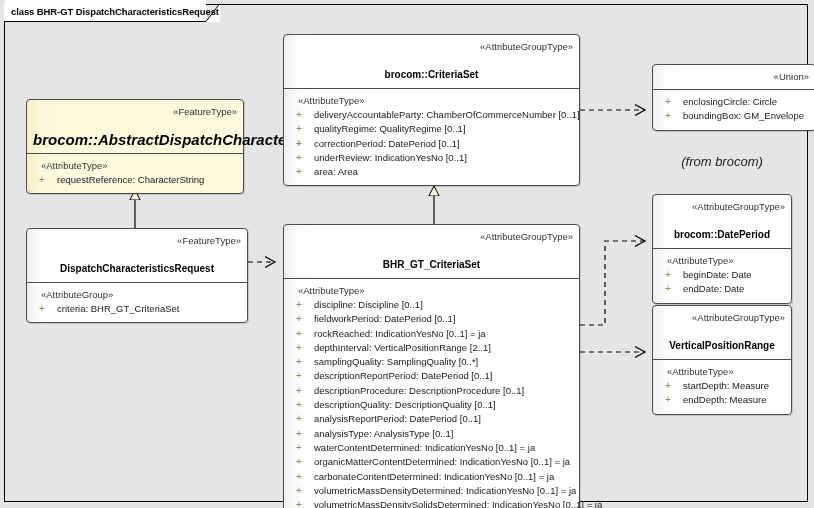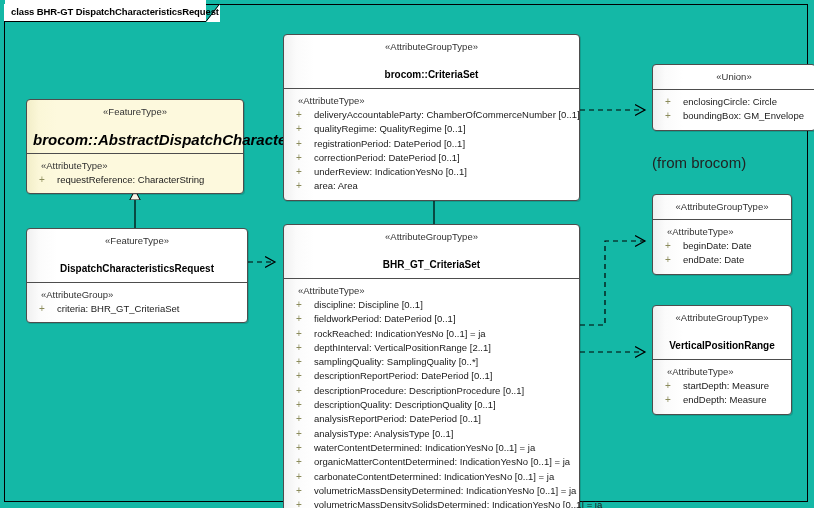--- a/index.html
+++ b/index.html
@@ -7,21 +7,21 @@
     padding: 0;
     background: #ffffff;
   }
   body {
     font-family: "Liberation Sans", sans-serif;
   }
   #diagram {
     position: relative;
     width: 814px;
     height: 508px;
-    background: #14b8a6;
+    background: #e5e5e5;
     overflow: hidden;
   }
   
   .frame-border {
     position: absolute;
     left: 4px;
     top: 4px;
     width: 804px;
     height: 498px;
     border: 1px solid #000000;
@@ -85,20 +85,21 @@
     text-align: center;
     padding: 5px 6px 6px 6px;
     border-bottom: 1px solid #4d4d4d;
   }
   .uml-box.yellow .uml-header { border-bottom: 1px solid #4d4d4d; }
   .stereotype {
     font-size: 9.5px;
     color: #333333;
     line-height: 13px;
     white-space: nowrap;
+    text-align: right;
   }
   .classname {
     font-size: 10px;
     font-weight: bold;
     color: #000000;
     line-height: 14px;
     white-space: nowrap;
     margin-top: 15px;
   }
   .classname.italic {
@@ -125,23 +126,24 @@
   }
   .attr-vis {
     position: absolute;
     left: 8px;
     top: 0;
     color: #8a8a5a;
     font-size: 10px;
   }
   .from-note {
     position: absolute;
-    font-size: 15px;
+    font-size: 13px;
+    font-style: italic;
     color: #222222;
-    text-align: left;
+    text-align: center;
     white-space: nowrap;
     z-index: 2;
   }
 
   
   #connectors {
     position: absolute;
     left: 0;
     top: 0;
     width: 814px;
@@ -237,21 +239,20 @@
       <div class="attr-row">
         <span class="attr-vis">+</span>
         <span>deliveryAccountableParty: ChamberOfCommerceNumber [0..1]</span>
       </div>
       <div class="attr-row">
         <span class="attr-vis">+</span>
         <span>qualityRegime: QualityRegime [0..1]</span>
       </div>
       <div class="attr-row">
         <span class="attr-vis">+</span>
-        <span>registrationPeriod: DatePeriod [0..1]</span>
       </div>
       <div class="attr-row">
         <span class="attr-vis">+</span>
         <span>correctionPeriod: DatePeriod [0..1]</span>
       </div>
       <div class="attr-row">
         <span class="attr-vis">+</span>
         <span>underReview: IndicationYesNo [0..1]</span>
       </div>
       <div class="attr-row">
@@ -344,20 +345,21 @@
         <span class="attr-vis">+</span>
         <span>boundingBox: GM_Envelope</span>
       </div>
     </div>
   </div>
   <div class="from-note" style="left:652px; top:154px; width:140px;">(from brocom)</div>
 
   <div class="uml-box" style="left:652px; top:194px; width:140px;">
     <div class="uml-header">
       <div class="stereotype">«AttributeGroupType»</div>
+      <div class="classname">brocom::DatePeriod</div>
     </div>
     <div class="uml-body">
       <div class="group-stereotype">«AttributeType»</div>
       <div class="attr-row">
         <span class="attr-vis">+</span>
         <span>beginDate: Date</span>
       </div>
       <div class="attr-row">
         <span class="attr-vis">+</span>
         <span>endDate: Date</span>

